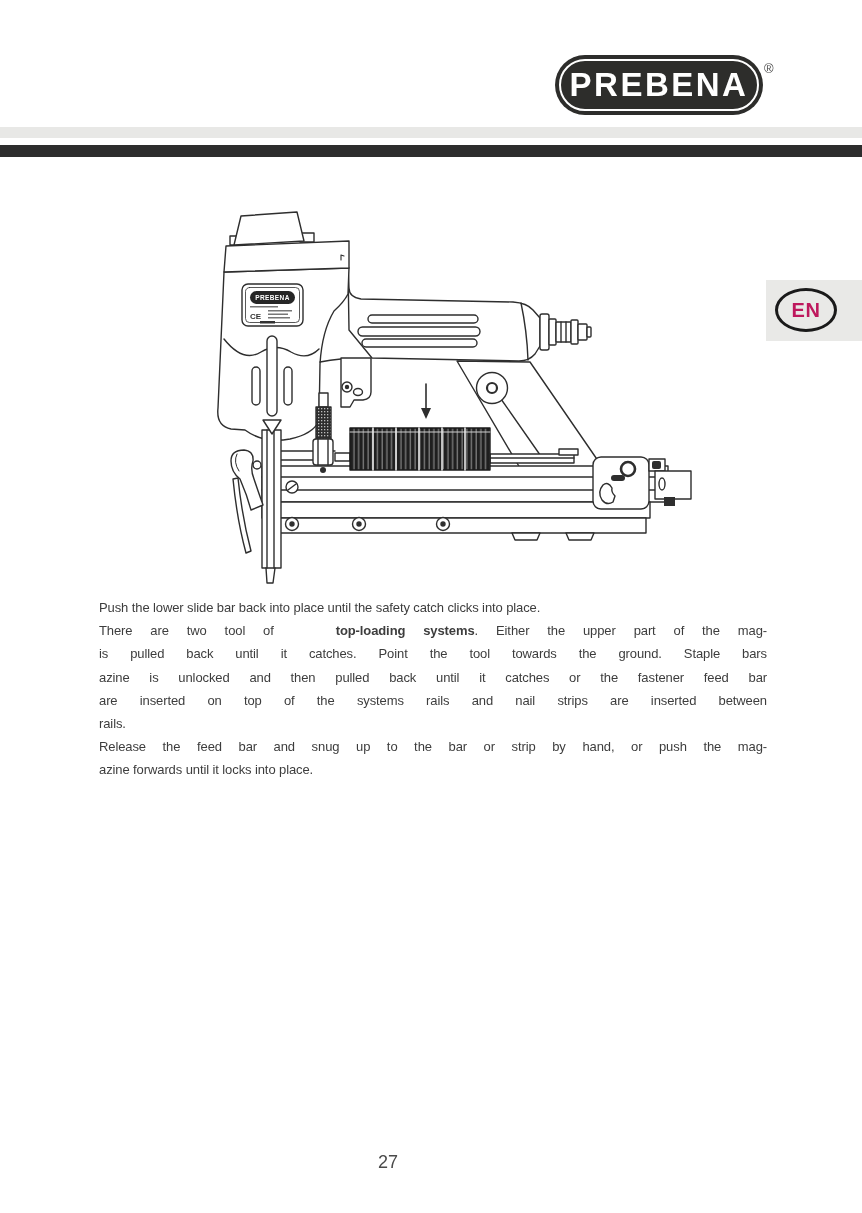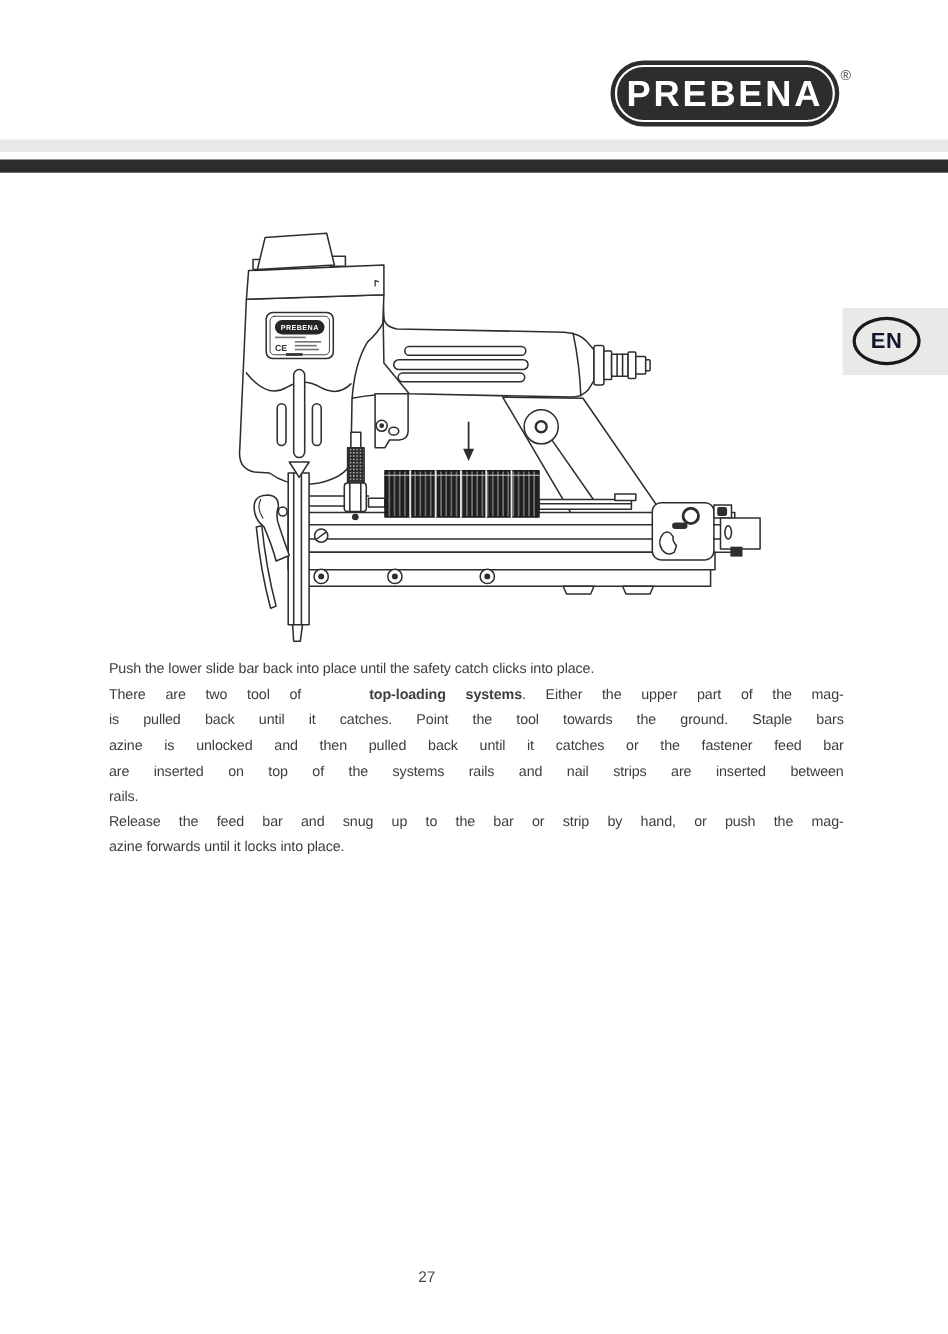--- a/index.html
+++ b/index.html
@@ -14,35 +14,35 @@
   .logo-text { position:relative; color:#fff; font-weight:bold; font-size:33px; letter-spacing:2.5px; }
   .reg-mark { position:absolute; left:764px; top:61px; font-size:13px; color:#4a4a4a; }
   .stripe-light { position:absolute; left:0; top:127px; width:862px; height:11px; background:var(--stripe-light,#e8e8e6); }
   .stripe-dark  { position:absolute; left:0; top:145px; width:862px; height:12px; background:var(--stripe-dark,#2d2d2d); }
 
   
   .lang-tab { position:absolute; left:766px; top:280px; width:96px; height:61px; background:var(--badge-bg,#e9e9e7); }
   .lang-ellipse { position:absolute; left:9px; top:8px; width:62px; height:44px;
                   border:3px solid #1a1a1a; border-radius:50%;
                   display:flex; align-items:center; justify-content:center; }
-  .lang-label { font-size:20px; font-weight:bold; color:#0f172a; letter-spacing:0.5px; }
+  .lang-label { font-size:20px; font-weight:bold; color:#be185d; letter-spacing:0.5px; }
 
   
   .illus { position:absolute; left:200px; top:195px; }
 
   
   .body-text { position:absolute; left:99px; top:596px; width:668px;
                font-size:13px; line-height:23.2px; color:var(--text-color,#3d3d3d);
                letter-spacing:-0.1px; }
   .body-text .line { width:100%; }
   .body-text .line.nowrap { white-space:nowrap; }
   .body-text .line.just { text-align:justify; text-align-last:justify; }
 
   .page-number { position:absolute; left:0; top:1152px; width:776px; text-align:center;
-                 font-size:14px; color:#4a4a4a; }
+                 font-size:18px; color:#4a4a4a; }
 </style>
 </head>
 <body>
 
 <div class="page">
 
   <div class="logo">
     <div class="logo-ring"></div>
     <span class="logo-text">PREBENA</span>
   </div>

